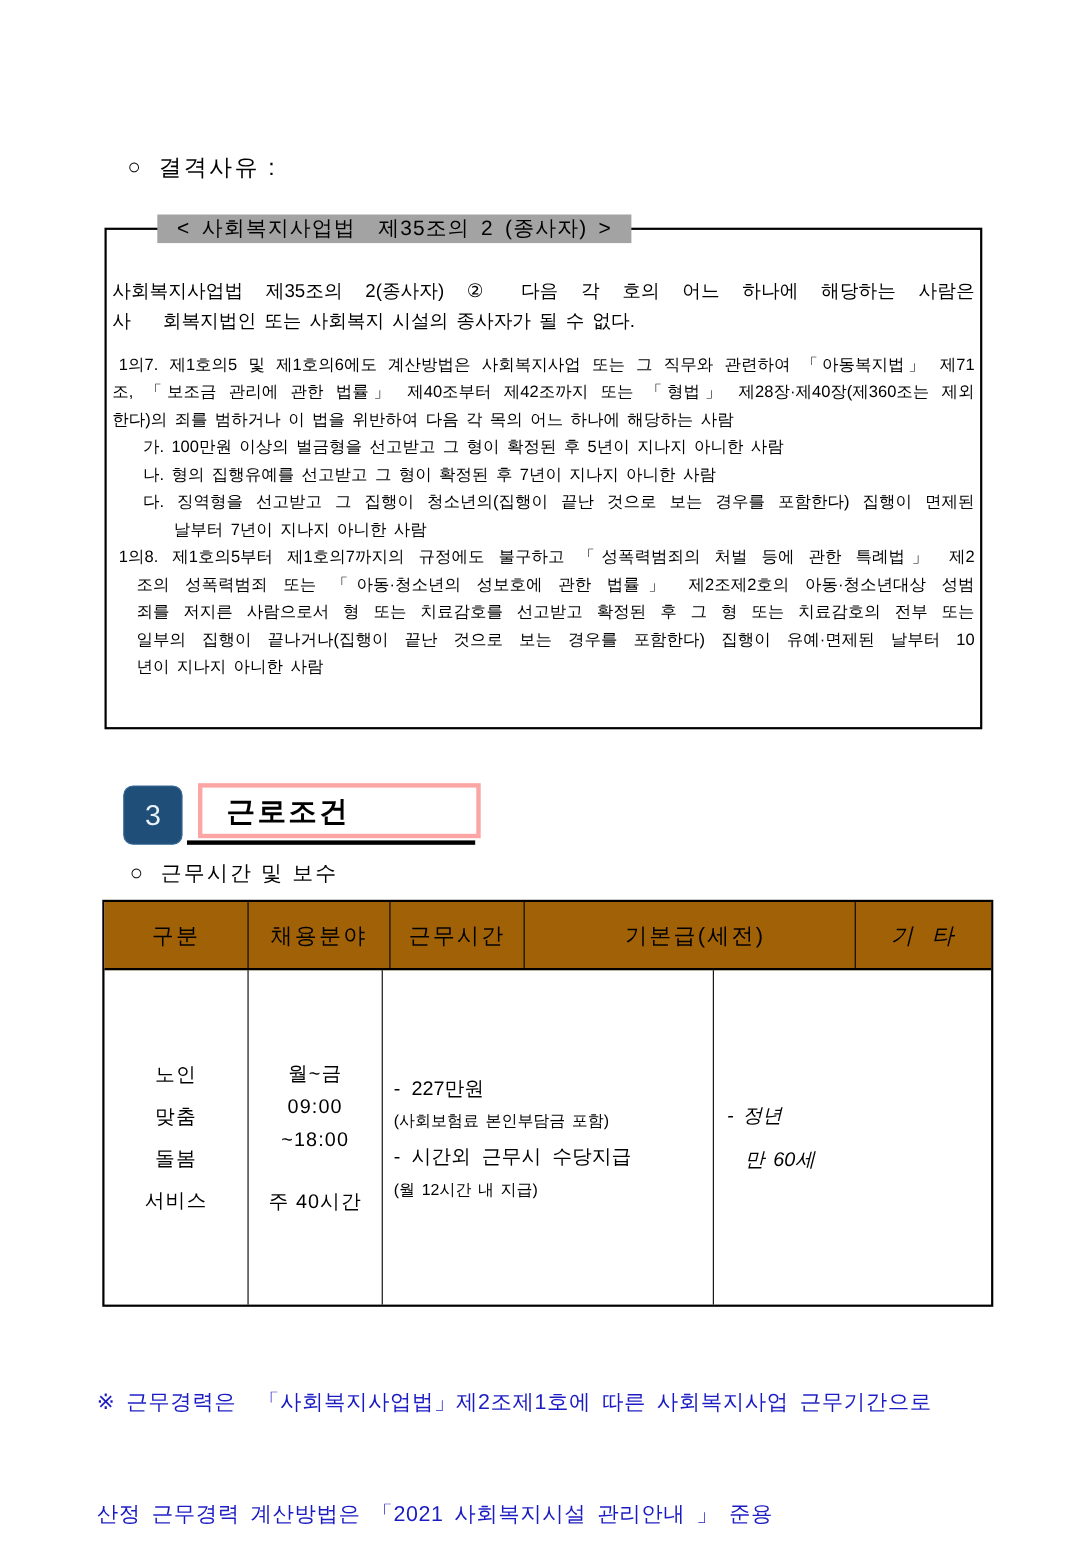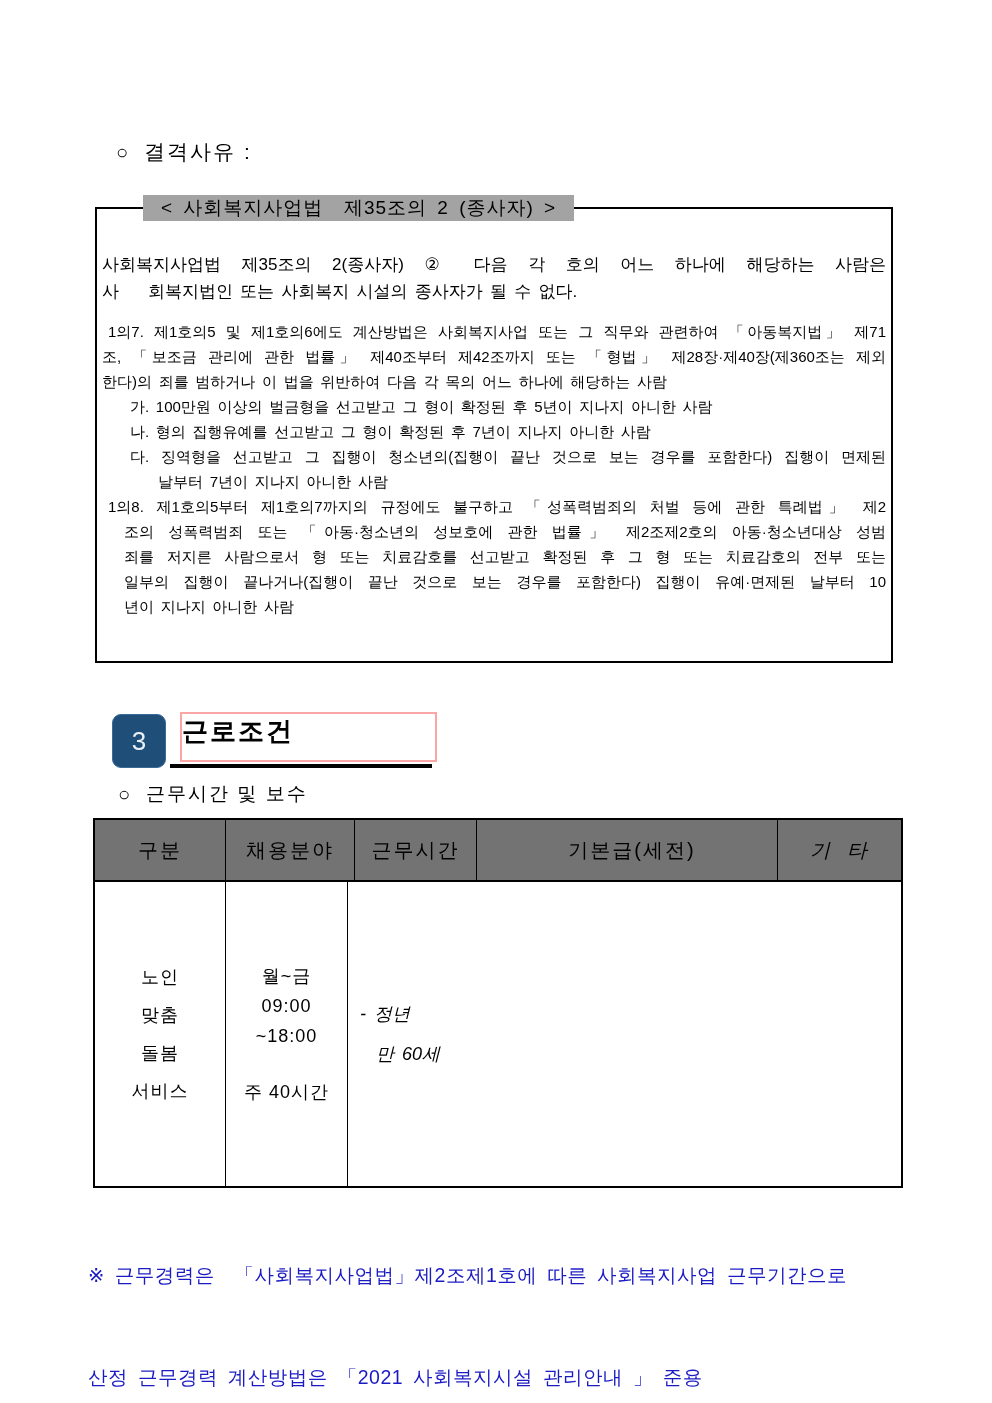--- a/index.html
+++ b/index.html
@@ -39,35 +39,35 @@
 
   
   .section-number {
     position:absolute; left:112px; top:714px; width:54px; height:54px;
     background:#1F4E79; border-radius:9px; color:#E9F1F9;
     display:flex; align-items:center; justify-content:center;
     font-size:26px; border:1px solid #3A6A96;
   }
   .section-titlebox {
     position:absolute; left:180px; top:712px; width:257px; height:50px;
-    border:2px solid #fca5a5; background:#fff;
-    display:flex; 
+    border:4px solid #fca5a5; background:#fff;
+    display:flex; align-items:center; padding-left:22px;
   }
   .section-title { font-size:26px; font-weight:bold; letter-spacing:2px; }
   .section-underline {
     position:absolute; left:170px; top:764px; width:262px; height:4px; background:#000;
   }
 
   
   .work-table {
     position:absolute; left:93px; top:818px; width:810px;
     border:2px solid #000; background:#fff;
   }
   .trow { display:flex; }
-  .thead-row { height:62px; background:#737373; border-bottom:2px solid #000; }
+  .thead-row { height:62px; background:#a16207; border-bottom:2px solid #000; }
   .tbody-row { height:304px; }
   .cell {
     border-right:1px solid #000;
     display:flex; flex-direction:column; align-items:center; justify-content:center;
   }
   .cell:last-child { border-right:none;font-style:italic; }
   .c1 { width:131px; } .c2 { width:129px; } .c3 { width:122px; }
   .c4 { width:301px; } .c5 { width:123px; }
   .th { font-size:20px; letter-spacing:2px; white-space:pre; }
   .cl { font-size:18px; letter-spacing:1px; white-space:pre; }
@@ -145,20 +145,26 @@
         <div class="cl lh38">맞춤</div>
         <div class="cl lh38">돌봄</div>
         <div class="cl lh38">서비스</div>
       </div>
       <div class="cell c3">
         <div class="cl lh30">월~금</div>
         <div class="cl lh30">09:00</div>
         <div class="cl lh30">~18:00</div>
         <div class="cl lh30 hours-gap">주 40시간</div>
       </div>
+      <div class="cell c4 cell-left">
+        <div class="pay-main">- 227만원</div>
+        <div class="pay-note">(사회보험료 본인부담금 포함)</div>
+        <div class="pay-main">- 시간외 근무시 수당지급</div>
+        <div class="pay-note">(월 12시간 내 지급)</div>
+      </div>
       <div class="cell c5 cell-left">
         <div class="etc-line">- 정년</div>
         <div class="etc-line etc-indent">만 60세</div>
       </div>
     </div>
   </div>
 
   <div class="footnote">
     <div>※ 근무경력은  「사회복지사업법」제2조제1호에 따른 사회복지사업 근무기간으로</div>
     <div>산정 근무경력 계산방법은 「2021 사회복지시설 관리안내 」 준용</div>

